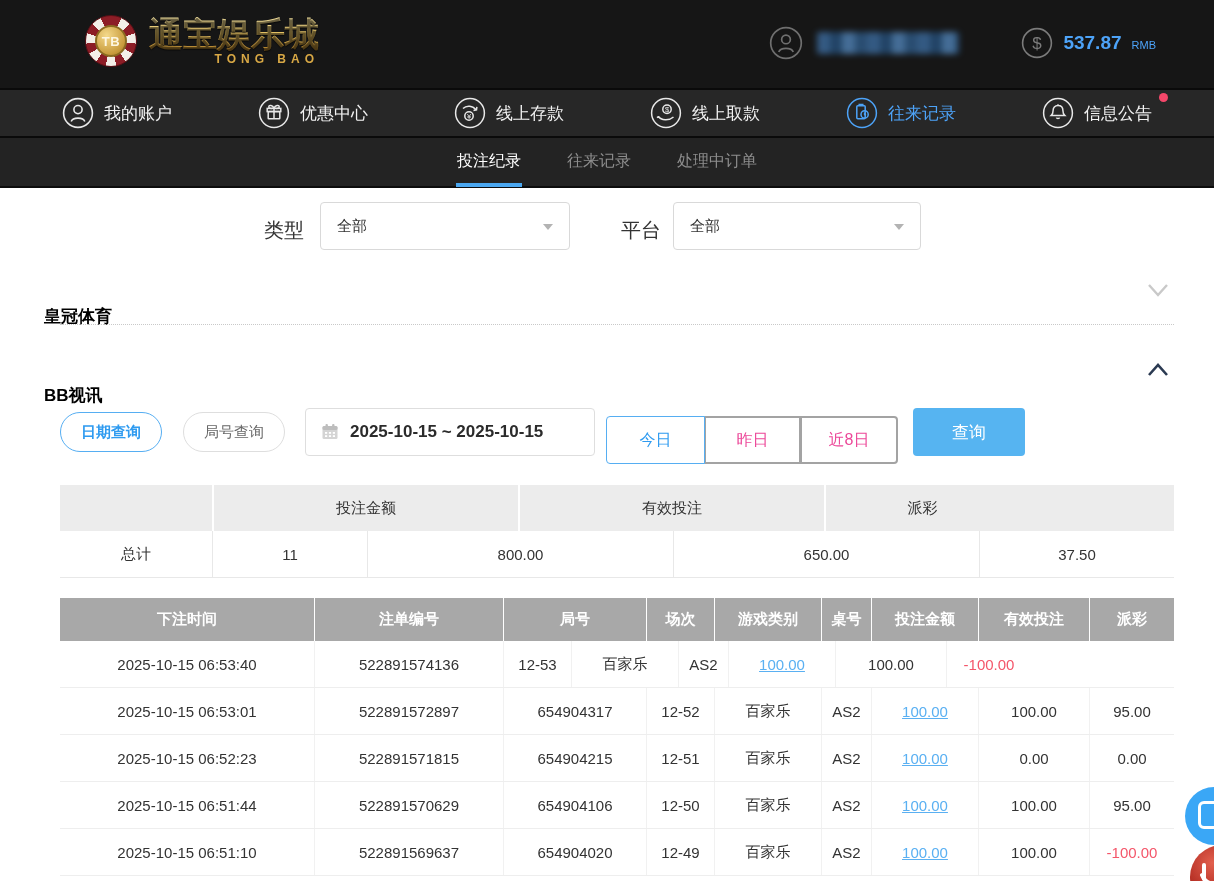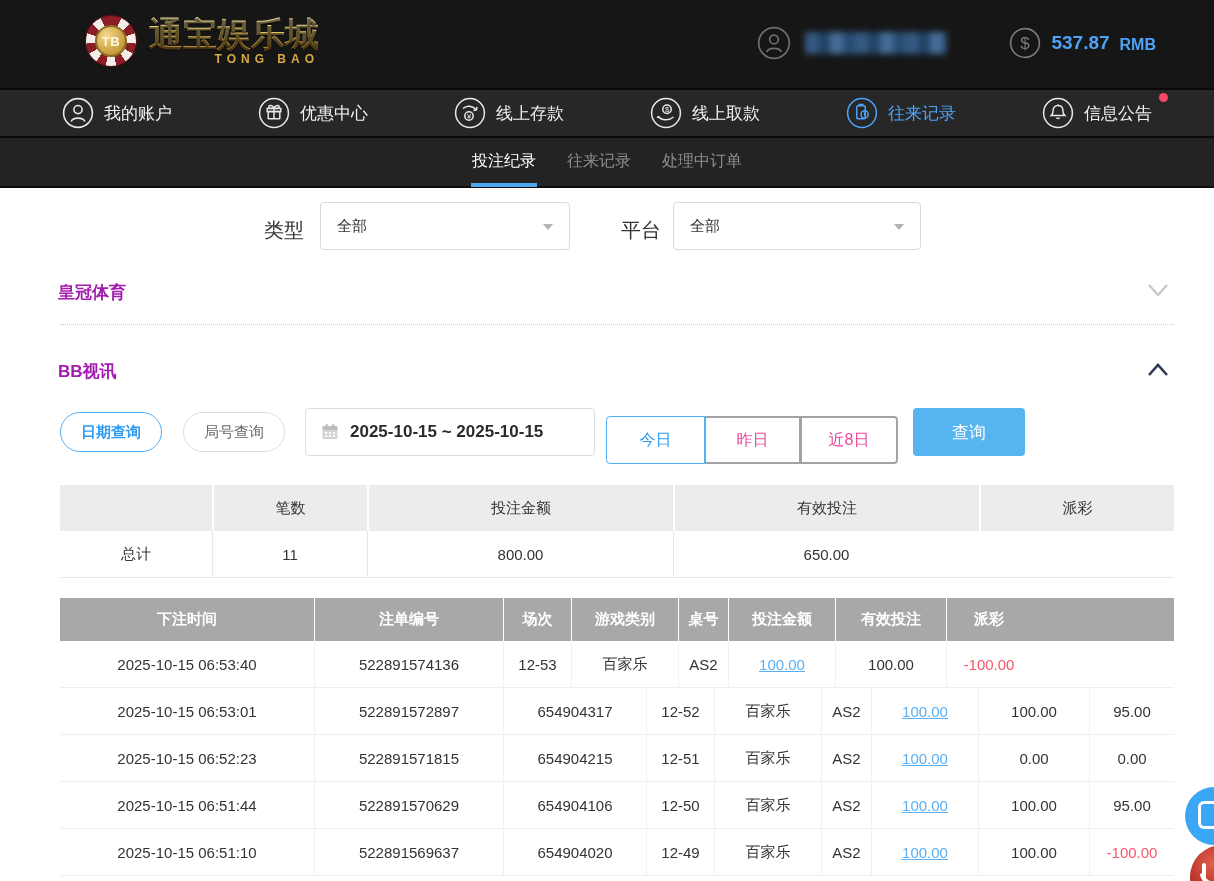--- a/index.html
+++ b/index.html
@@ -22,51 +22,51 @@
           background:linear-gradient(180deg,#fbe9a6 0%,#f2cd6a 45%,#b4822a 100%);
           -webkit-background-clip:text; background-clip:text; color:transparent;
           text-shadow:0 1px 1px rgba(0,0,0,.6); }
   .brand-en { text-align:right; font-size:12px; letter-spacing:5px; margin-top:2px; color:#d8a845; font-weight:bold; }
   .user-area { position:absolute; right:58px; top:26px; display:flex; align-items:center; gap:14px; }
   .blur-name { width:142px; height:22px; border-radius:2px;
           background:repeating-linear-gradient(90deg,#38628f 0 13px,#24496f 13px 25px,#4a77a5 25px 38px,#2c537b 38px 50px);
           filter:blur(3px); opacity:.9; }
   .balance-group { display:flex; align-items:center; gap:10px; margin-left:48px; }
   .balance-amount { color:#4da3f8; font-size:19px; font-weight:bold; }
-  .balance-cur { color:#4da3f8; font-size:16px; font-weight:bold; align-self:center; margin-top:4px; }
+  .balance-cur { color:#4da3f8; font-size:11px; font-weight:normal; align-self:center; margin-top:4px; }
   .icon-circle-svg { display:block; }
 
   
   .main-nav { position:absolute; left:0; top:88px; width:1214px; height:50px; background:#272727;
           border-top:2px solid #0a0a0a; border-bottom:2px solid #0a0a0a;
           display:flex; align-items:center; justify-content:space-between; padding:0 62px; }
   .nav-item { display:flex; align-items:center; gap:10px; color:#f2f2f2; font-size:17px; cursor:pointer; position:relative; }
   .nav-item.active { color:#4da3f8; }
   .nav-item svg { color:#e8e8e8; }
   .nav-item.active svg { color:#4da3f8; }
   .notif-dot { position:absolute; right:-16px; top:-4px; width:9px; height:9px; border-radius:50%; background:#f5476a; }
 
   
   .sub-nav { position:absolute; left:0; top:138px; width:1214px; height:50px; background:#232323;
-          border-bottom:2px solid #0c0c0c; display:flex; align-items:center; justify-content:center; gap:27px; }
+          border-bottom:2px solid #0c0c0c; display:flex; align-items:center; justify-content:center; gap:42px; }
   .sub-tab { color:#8d8d8d; font-size:16px; height:50px; line-height:48px; position:relative; cursor:pointer; padding:0 2px; }
   .sub-tab.active { color:#fff; }
   .sub-tab.active::after { content:""; position:absolute; left:50%; transform:translateX(-50%);
           bottom:0; width:66px; height:4px; background:#4aa7f0; }
 
   
   .filter-label { position:absolute; font-size:20px; color:#333; top:217px; }
   .select-box { position:absolute; top:202px; height:48px; border:1px solid #d9d9d9; border-radius:4px;
           background:#fff; display:flex; align-items:center; padding:16px 16px; font-size:15px; color:#333;
           cursor:pointer; }
   .select-caret { position:absolute; right:16px; top:21px; width:0; height:0;
           border-left:5px solid transparent; border-right:5px solid transparent; border-top:6px solid #b3b3b3; }
 
   
-  .section-title { position:absolute; left:58px; font-size:17px; font-weight:bold; color:#a21caf; }
+  .section-title { position:absolute; left:44px; font-size:17px; font-weight:bold; color:#000000;margin-top:24px; }
   .section-chevron { position:absolute; left:1146px; cursor:pointer; }
   .dotted-sep { position:absolute; left:60px; top:324px; width:1114px; border-top:1px dotted #c9c9c9; }
 
   
   .pill { position:absolute; top:412px; height:40px; border-radius:20px; background:#fff;
           display:flex; align-items:center; padding:0 20px; font-size:15px; cursor:pointer; }
   .pill.active { border:1px solid #56aef2; color:#2f9bf0; font-weight:bold; }
   .pill.inactive { border:1px solid #dedede; color:#666; }
   .date-input { position:absolute; left:305px; top:408px; width:290px; height:48px; border:1px solid #dedede;
           border-radius:4px; background:#fff; display:flex; align-items:center; padding:0 14px; gap:10px;
@@ -254,37 +254,38 @@
   <div class="range-group">
     <div class="range-btn active" style="width:99px;">今日</div>
     <div class="range-btn" style="width:97px;">昨日</div>
     <div class="range-btn" style="width:98px;">近8日</div>
   </div>
   <button class="search-btn">查询</button>
 
   <div class="summary-table">
     <div class="sum-head">
       <div class="cell sw0"></div>
-      <div class="cell sw1">笔数</div>
       <div class="cell sw2">投注金额</div>
       <div class="cell sw3">有效投注</div>
       <div class="cell sw4">派彩</div>
     </div>
     <div class="sum-row">
       <div class="cell sw0">总计</div>
       <div class="cell sw1">11</div>
       <div class="cell sw2">800.00</div>
       <div class="cell sw3">650.00</div>
+      <div class="cell sw4">37.50</div>
     </div>
   </div>
 
   <div class="bet-table">
     <div class="bt-head">
       <div class="cell bw0">下注时间</div>
       <div class="cell bw1">注单编号</div>
+      <div class="cell bw2">局号</div>
       <div class="cell bw3">场次</div>
       <div class="cell bw4">游戏类别</div>
       <div class="cell bw5">桌号</div>
       <div class="cell bw6">投注金额</div>
       <div class="cell bw7">有效投注</div>
       <div class="cell bw8">派彩</div>
     </div>
 
     <div class="bt-row">
       <div class="cell bw0">2025-10-15 06:53:40</div>

